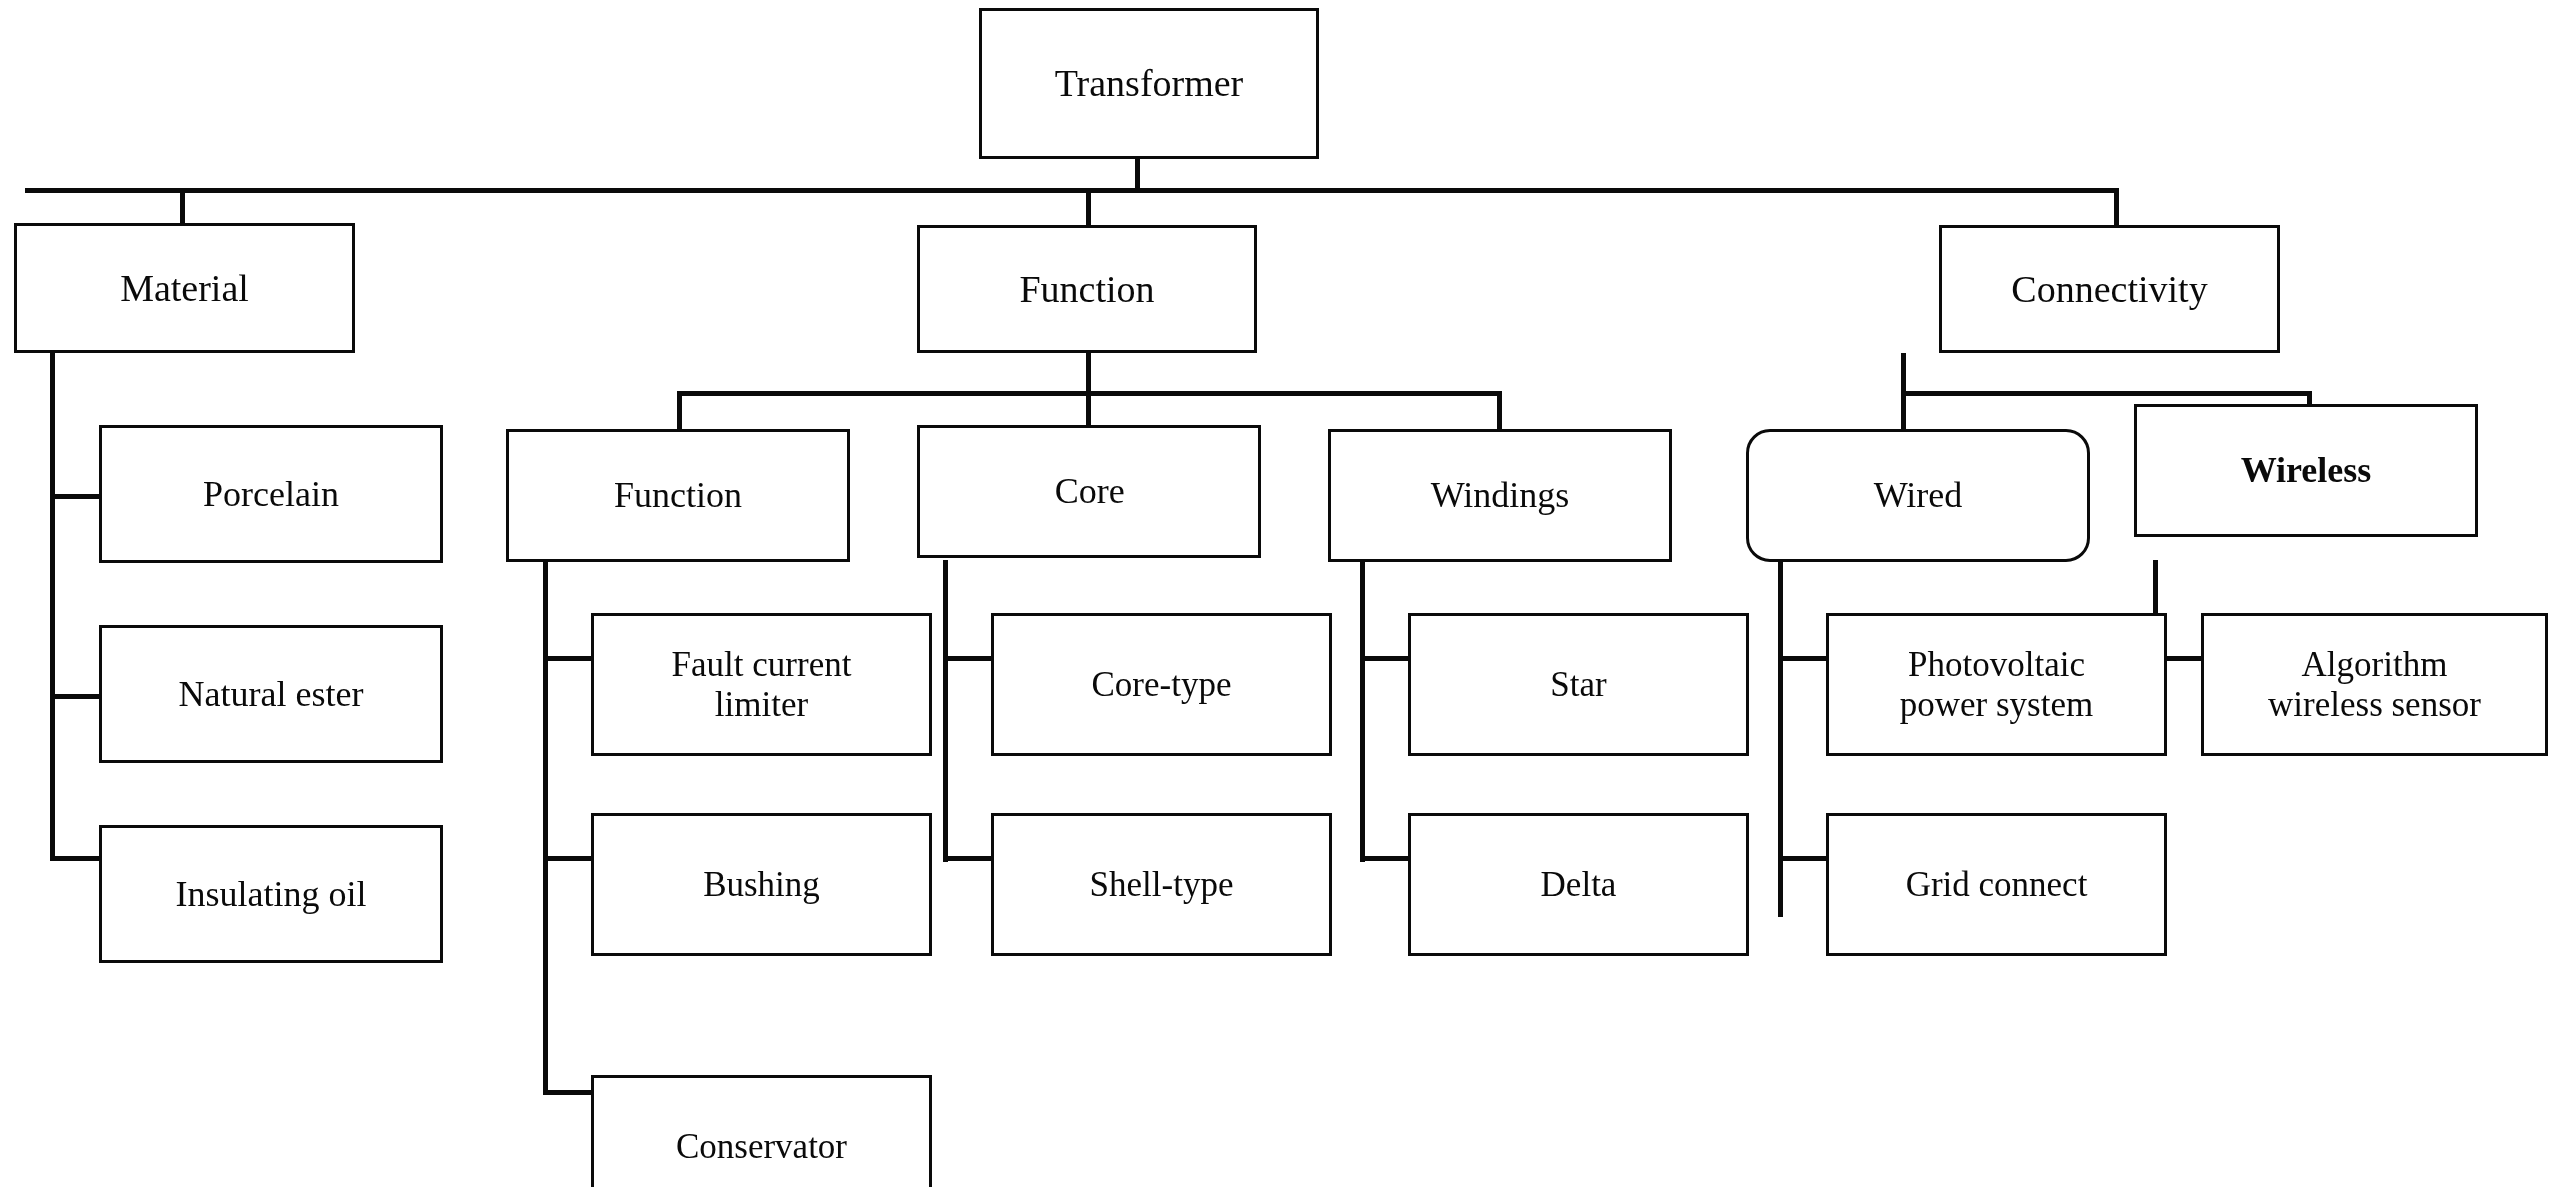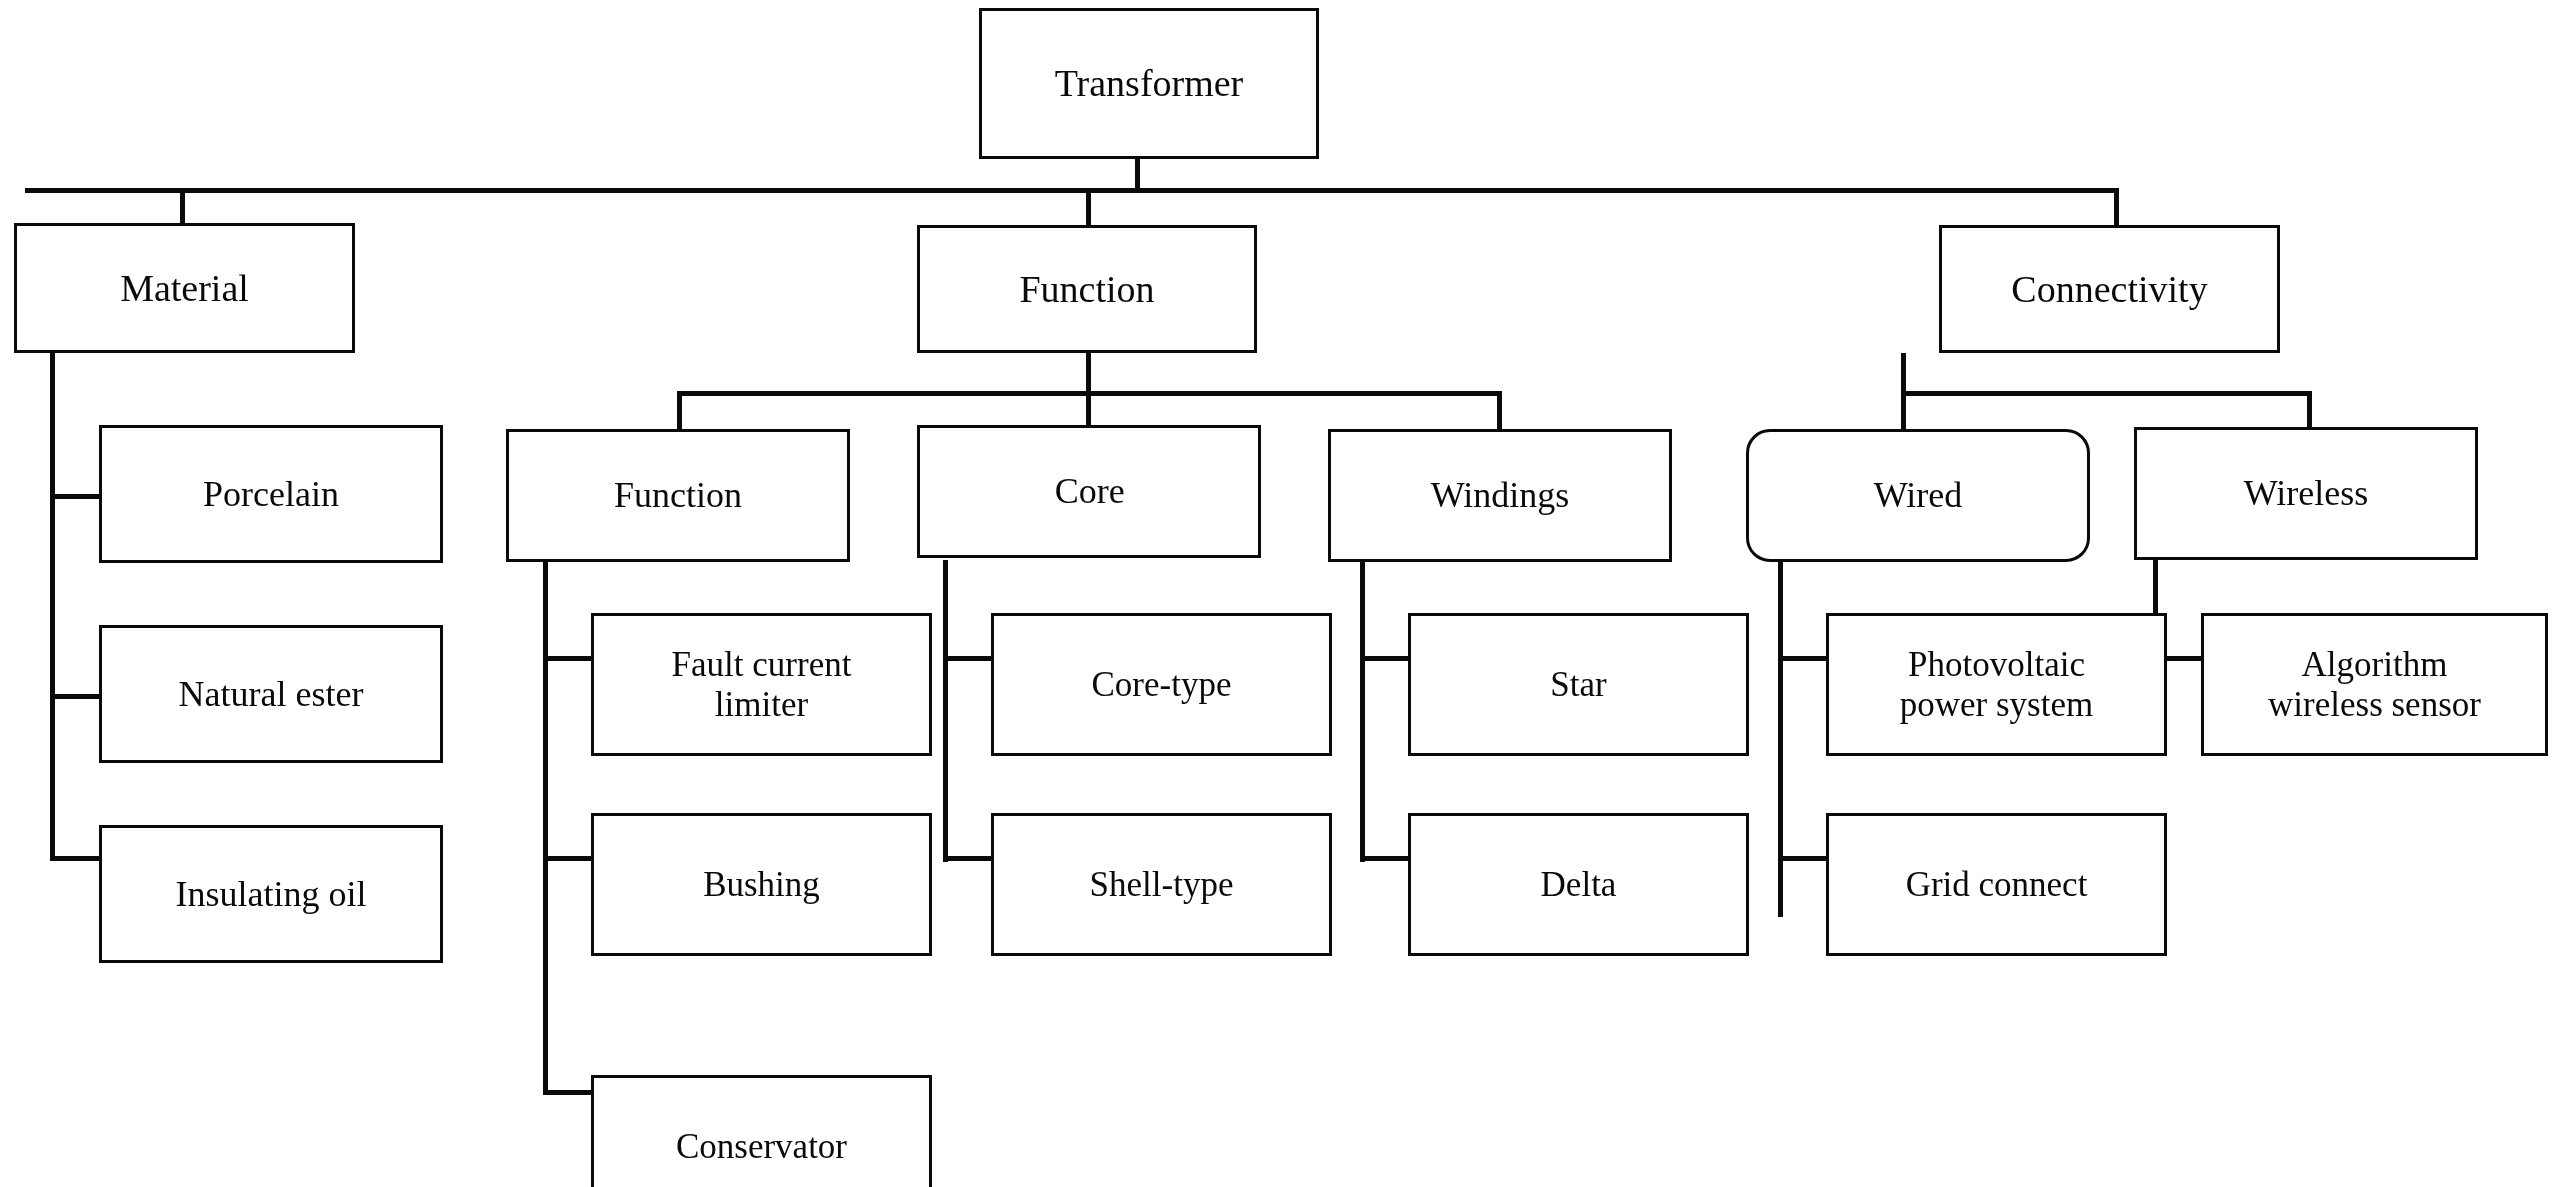--- a/index.html
+++ b/index.html
@@ -135,21 +135,21 @@
   </div>
 
   <div class="node lvl2" style="left:1328px; top:429px; width:344px; height:133px;">
     <span class="label">Windings</span>
   </div>
 
   <div class="node lvl2" style="left:1746px; top:429px; width:344px; height:133px;border-radius:24px;">
     <span class="label">Wired</span>
   </div>
 
-  <div class="node lvl2" style="left:2134px; top:427px; width:344px; height:133px;">
+  <div class="node lvl2" style="left:2134px; top:404px; width:344px; height:133px;font-weight:bold;">
     <span class="label">Wireless</span>
   </div>
 
   <div class="node lvl3" style="left:591px; top:613px; width:341px; height:143px;align-items:center;">
     <span class="label">Fault current
 limiter</span>
   </div>
 
   <div class="node lvl3" style="left:591px; top:813px; width:341px; height:143px;">
     <span class="label">Bushing</span>

